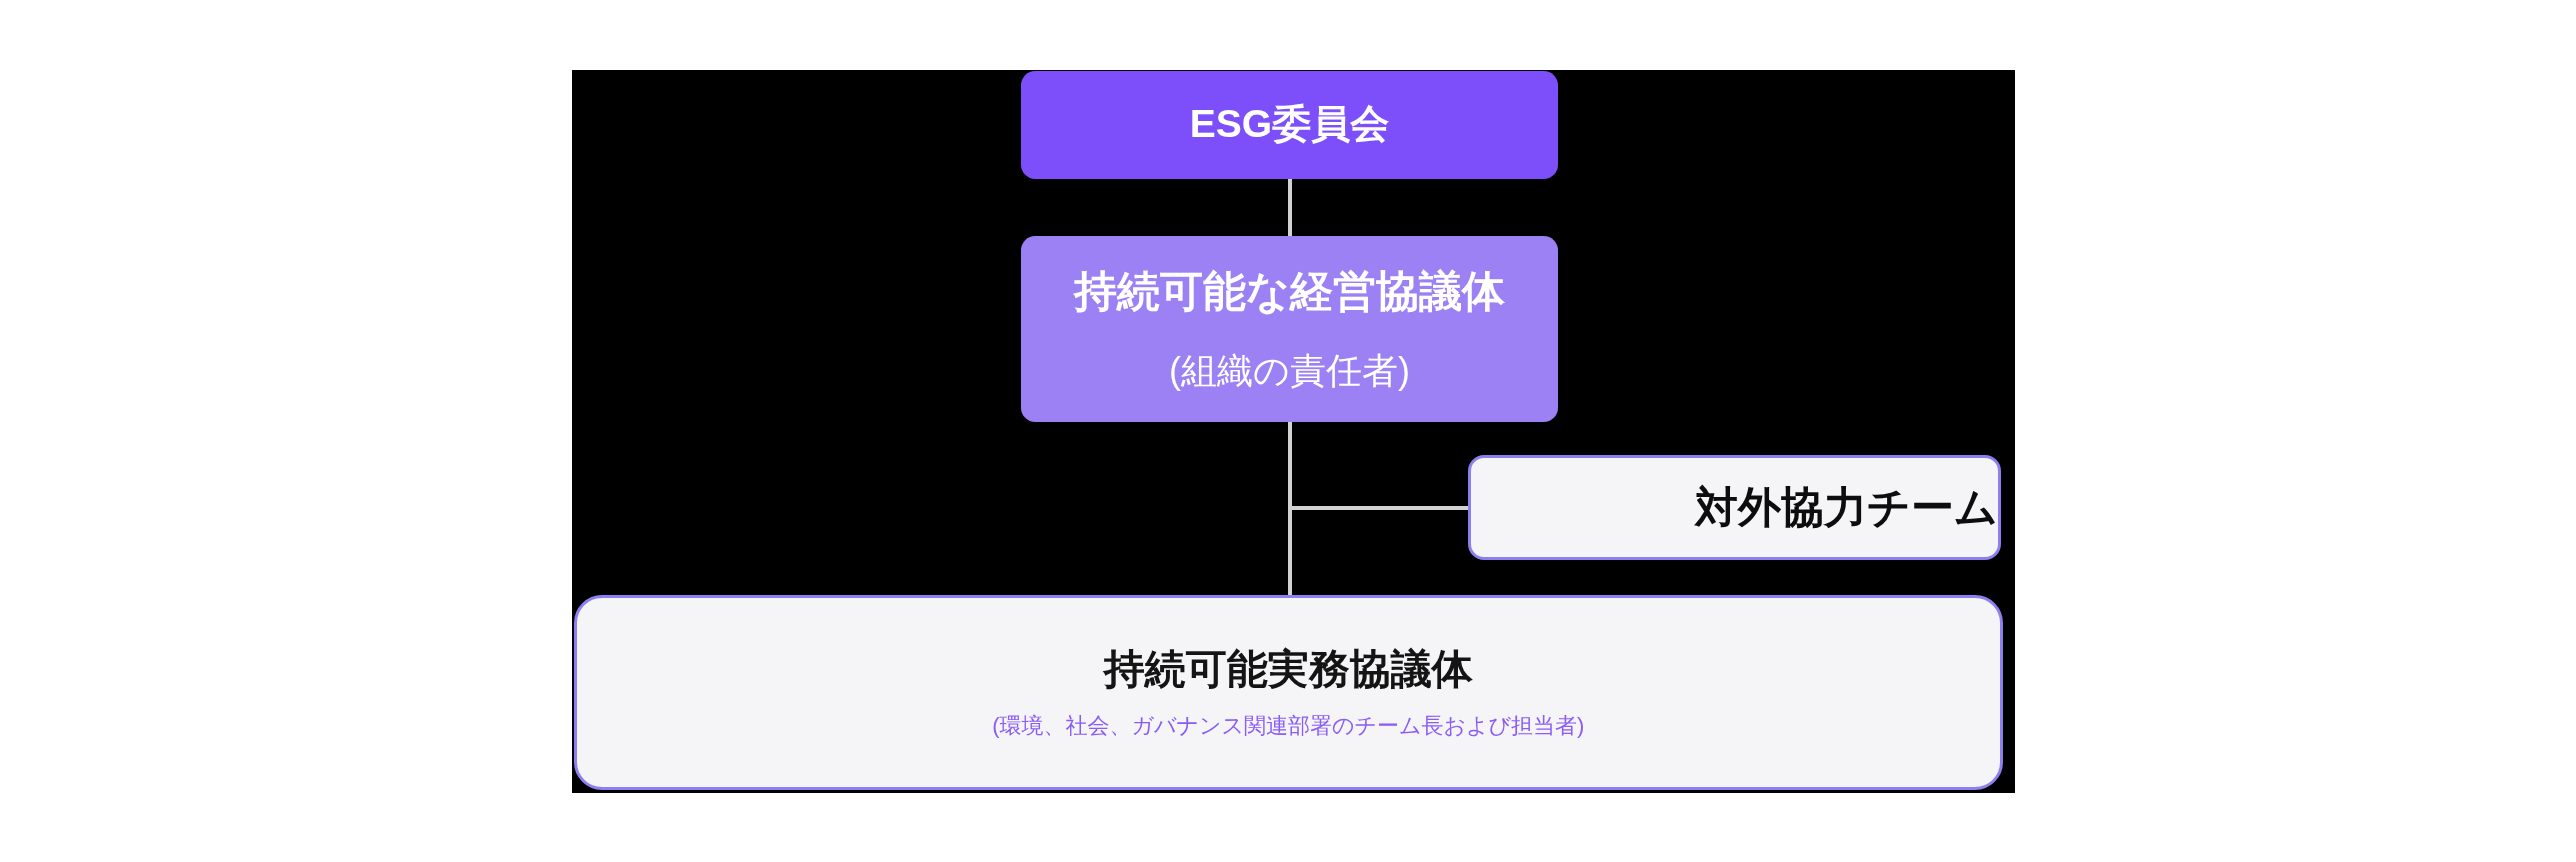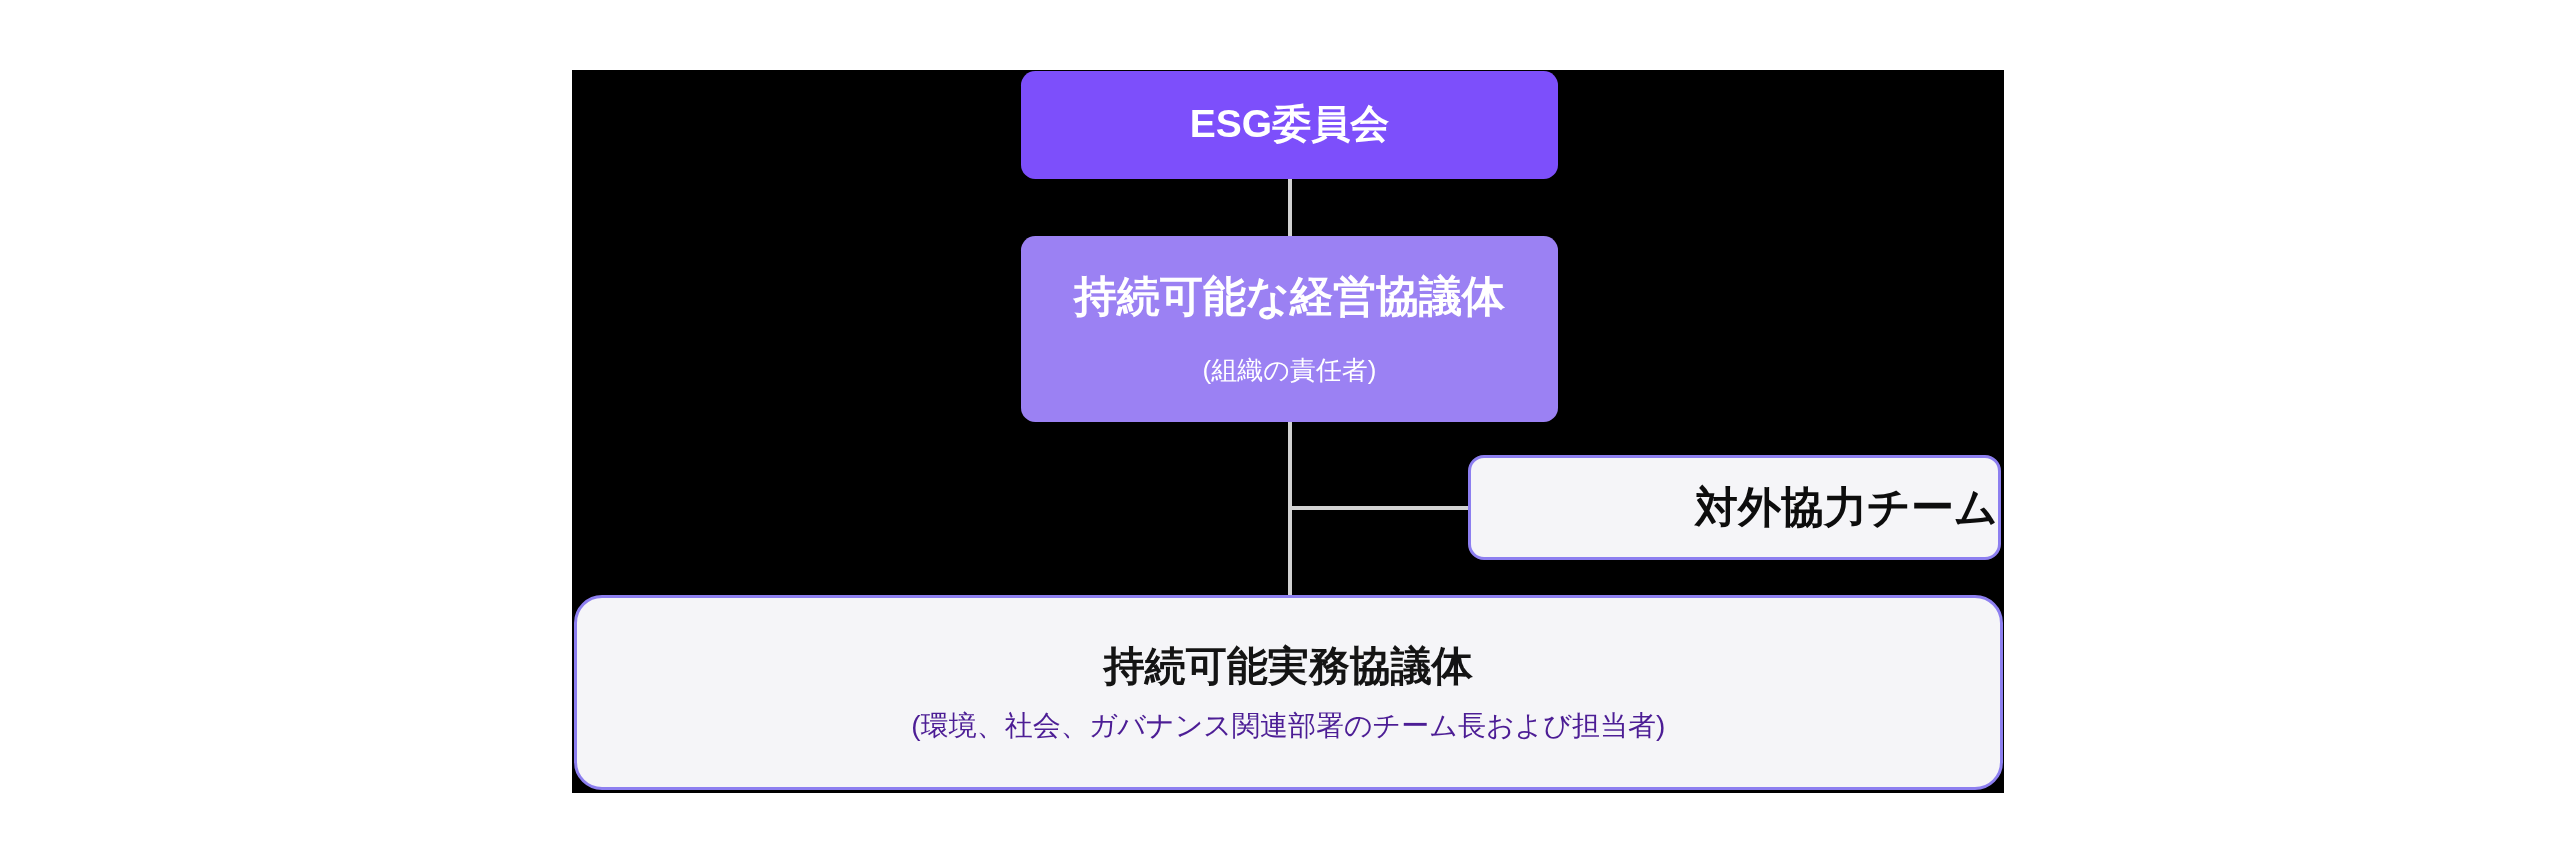--- a/index.html
+++ b/index.html
@@ -17,20 +17,21 @@
     background: #ffffff;
     overflow: hidden;
   }
   .canvas {
     position: absolute;
     left: 572px;
     top: 70px;
     width: 1432px;
     height: 723px;
     background: #000000;
+    padding-left: 11px;
   }
   .node {
     position: absolute;
     display: flex;
     flex-direction: column;
     align-items: center;
     justify-content: center;
     box-sizing: border-box;
     text-align: center;
   }
@@ -58,21 +59,21 @@
   .node-mgmt {
     left: 449px;
     top: 166px;
     width: 537px;
     height: 186px;
     background: #9b81f3;
     border-radius: 14.3px;
     gap: 34px;
   }
   .node-mgmt .title { color: #ffffff; font-size: 43px; }
-  .node-mgmt .subtitle { color: #ffffff; font-size: 26px; }
+  .node-mgmt .subtitle { color: #ffffff; font-size: 36px; }
   
   .node-ext {
     left: 896px;
     top: 385px;
     width: 533px;
     height: 105px;
     background: #f5f5f8;
     border: 3.6px solid #8d7ff0;
     border-radius: 16px;
     align-items: flex-end;
@@ -83,21 +84,21 @@
     left: 1.8px;
     top: 525px;
     width: 1429px;
     height: 195px;
     background: #f5f5f8;
     border: 3.6px solid #8d7ff0;
     border-radius: 28px;
     gap: 19.7px;
   }
   .node-work .title { color: #141414; font-size: 41px; }
-  .node-work .subtitle { color: #4c1d95; font-size: 28px; }
+  .node-work .subtitle { color: #8b5cf6; font-size: 22px; }
   
   .connector {
     position: absolute;
     background: #d2d2d2;
   }
   .conn-v1 { left: 716px; top: 109px; width: 3.6px; height: 57px; }
   .conn-v2 { left: 716px; top: 352px; width: 3.6px; height: 173px; }
   .conn-h1 { left: 717px; top: 436px; width: 179px; height: 3.6px; }
 </style>
 </head>

